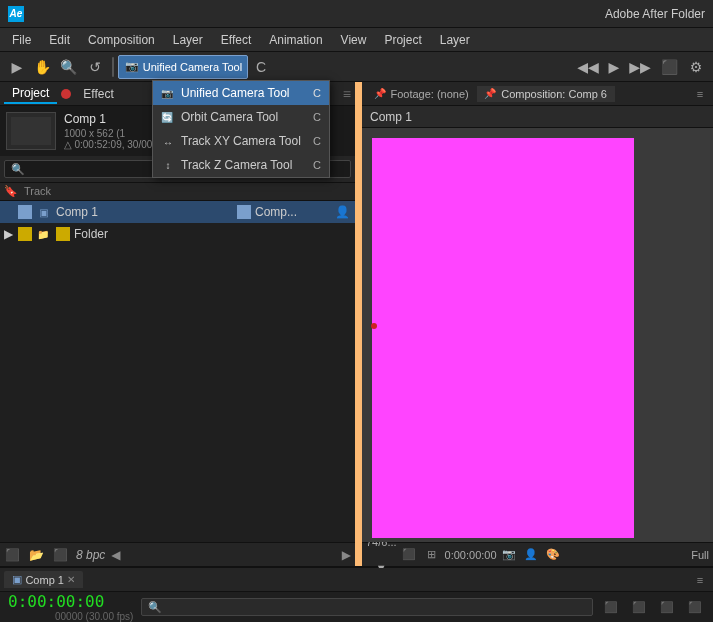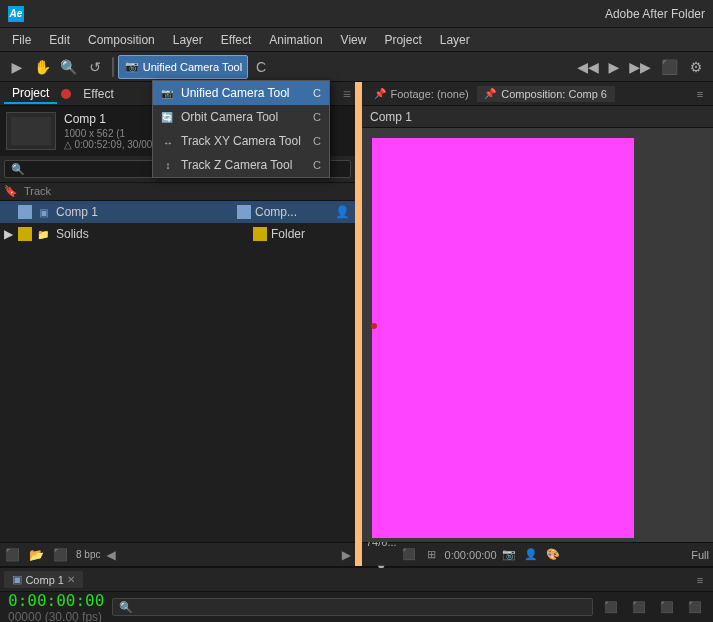--- a/index.html
+++ b/index.html
@@ -279,21 +279,22 @@
       height: 18px;
       display: flex;
       align-items: center;
       justify-content: center;
       color: #888;
       font-size: 12px;
       cursor: pointer;
     }
     #bpc-label {
       color: #aaa;
-      font-size: 10px;
+      font-size: 12px;
+      font-style: italic;
     }
     .arrow-btn {
       display: flex;
       align-items: center;
       color: #888;
       cursor: pointer;
     }
 
     
     #right-panel {
@@ -442,21 +443,22 @@
       padding: 0 8px;
       gap: 8px;
     }
     #timecode-main {
       color: #22dd22;
       font-size: 16px;
       font-family: monospace;
     }
     #frame-info {
       color: #666;
-      font-size: 12px;
+      font-size: 10px;
+      margin-left: 47px;
     }
     #search-timeline {
       flex: 1;
       background: #2a2a2a;
       border: 1px solid #444;
       color: #ccc;
       font-size: 11px;
       padding: 2px 6px;
       border-radius: 2px;
       outline: none;
@@ -589,21 +591,20 @@
         <div class="col-name">Comp 1</div>
         <div class="type-badge comp-icon-color"></div>
         <div class="col-type">Comp...</div>
         <div style="width:16px;height:16px;display:flex;align-items:center;justify-content:center;color:#888;">👤</div>
       </div>
 
       <div class="file-row">
         <div style="width:14px;cursor:pointer;">▶</div>
         <div class="type-badge folder-badge"></div>
         <div class="file-row-icon folder-icon-color">📁</div>
-        <div class="col-name">Solids</div>
         <div class="type-badge folder-badge"></div>
         <div class="col-type">Folder</div>
       </div>
     </div>
 
     <div id="left-bottom" style="margin-top:auto;">
       <div class="bottom-icon">⬛</div>
       <div class="bottom-icon">📂</div>
       <div class="bottom-icon">⬛</div>
       <span id="bpc-label">8 bpc</span>

